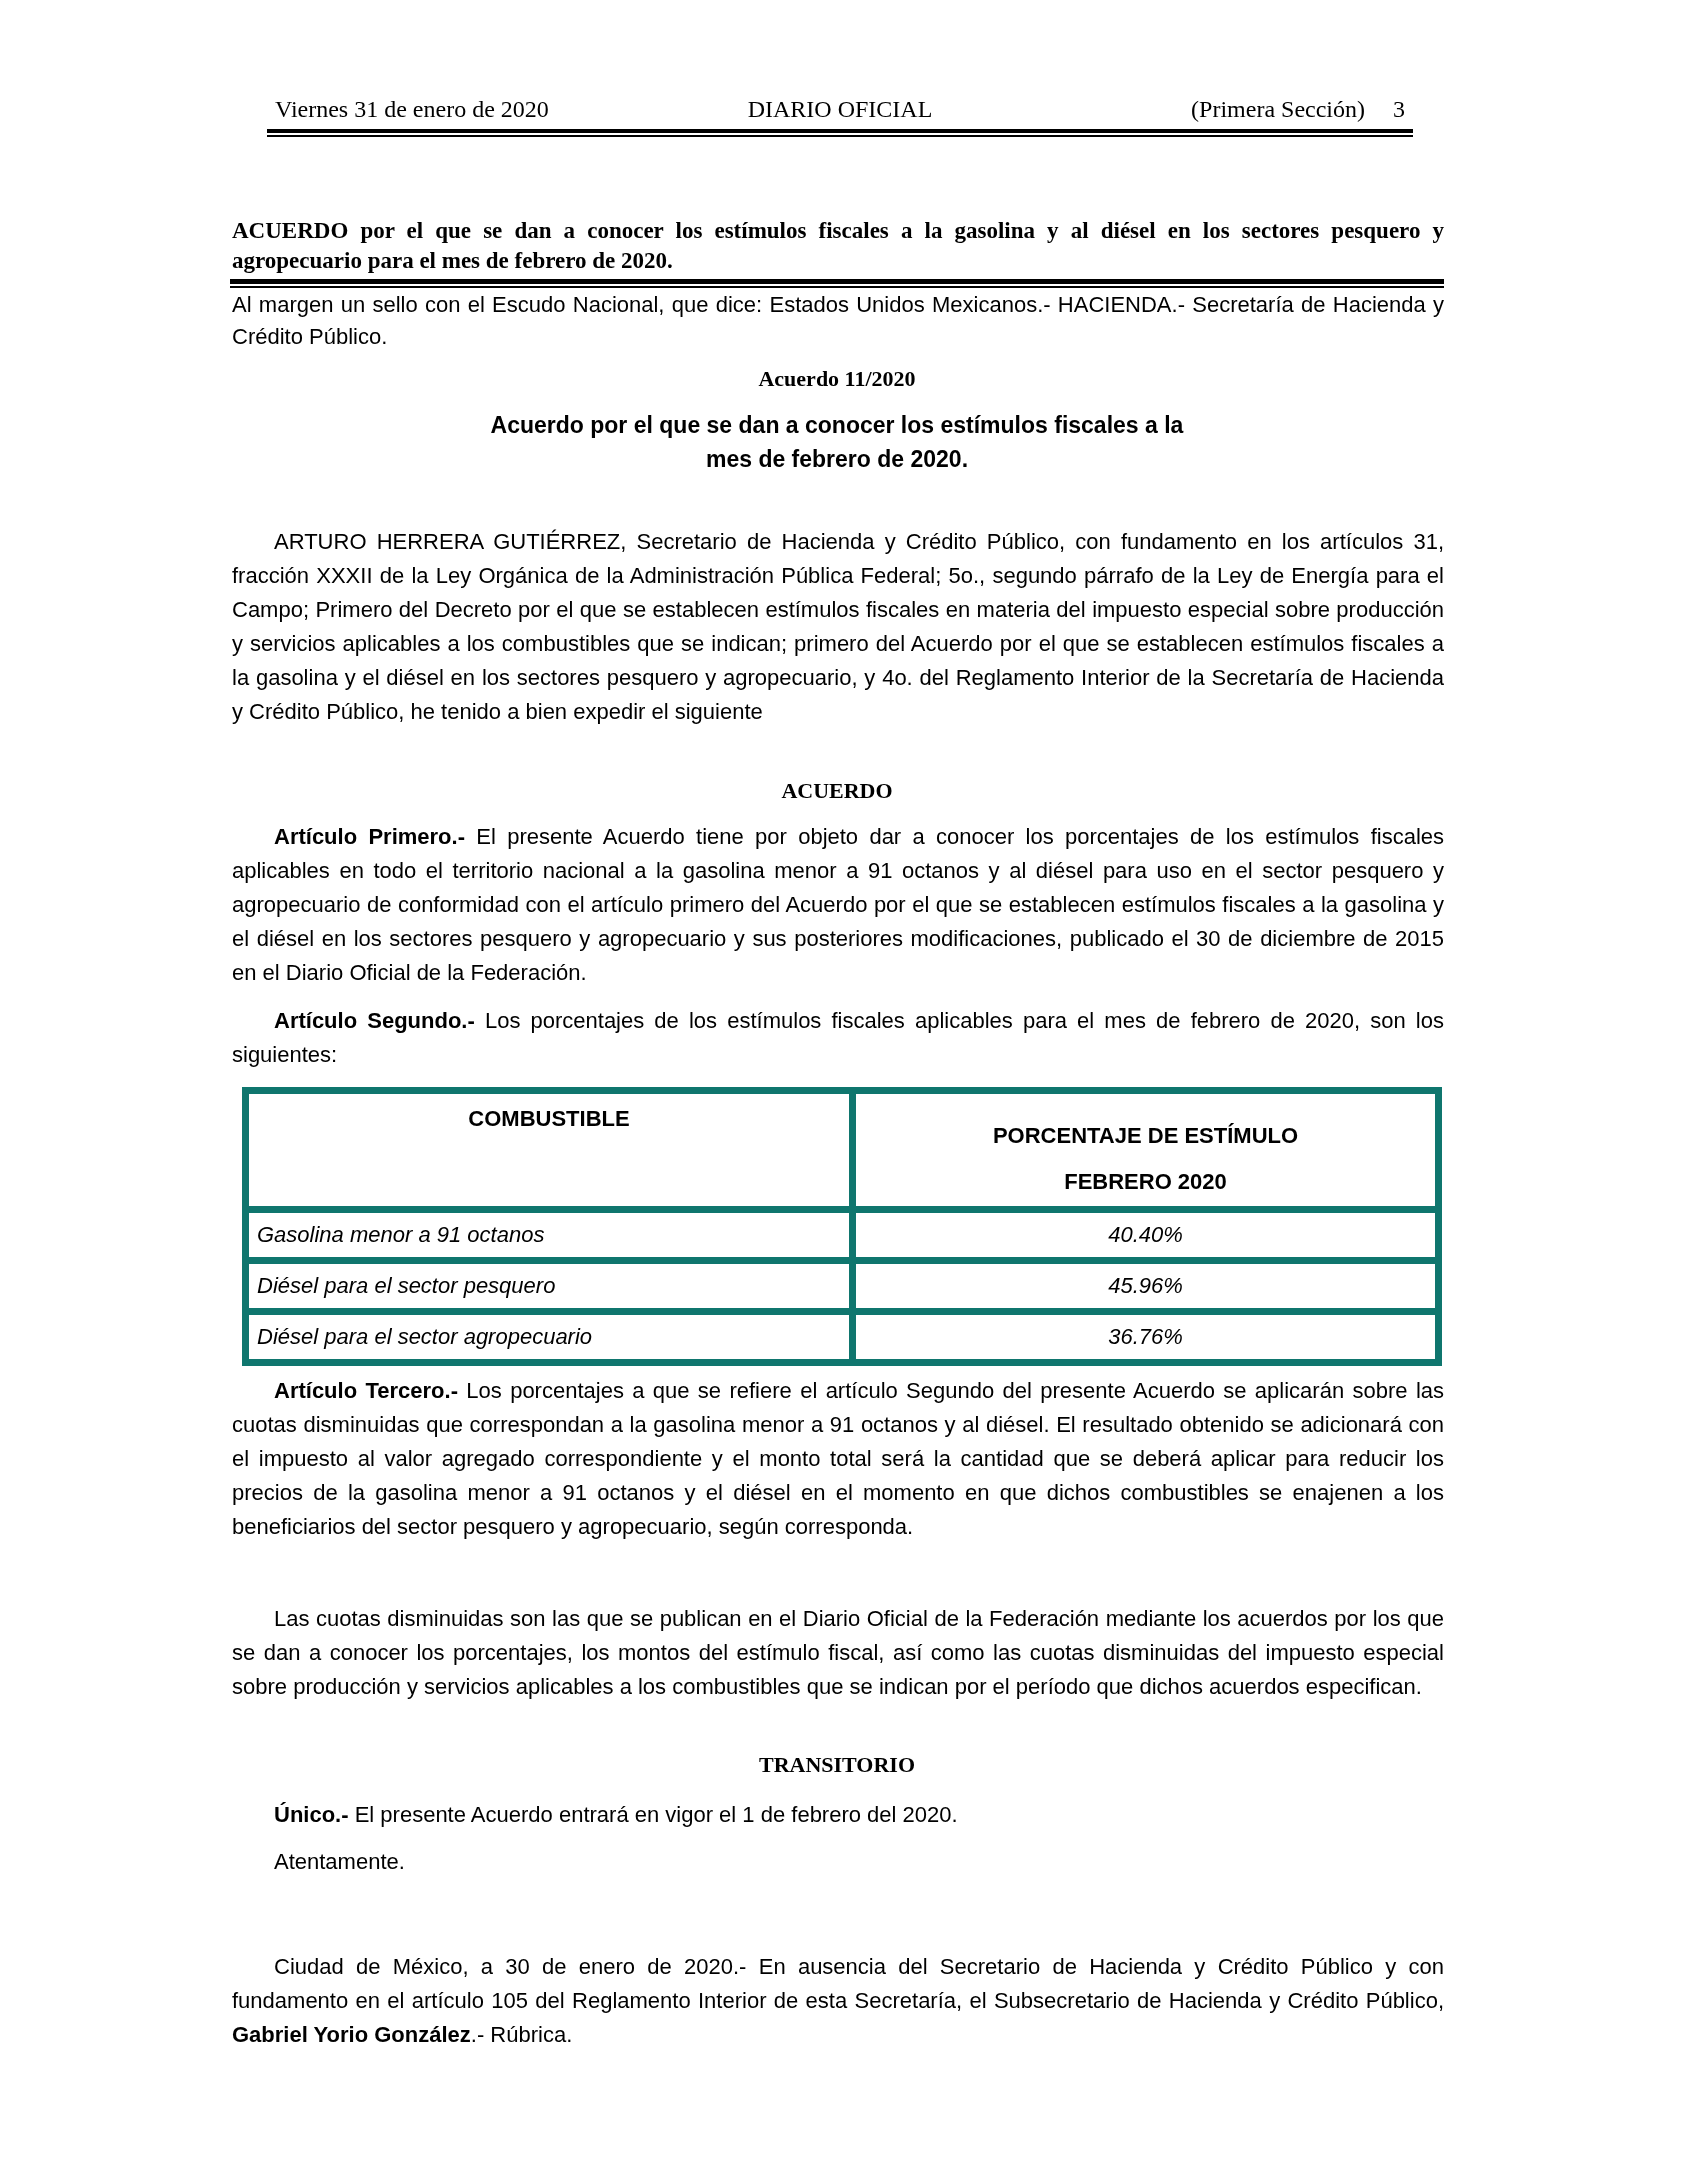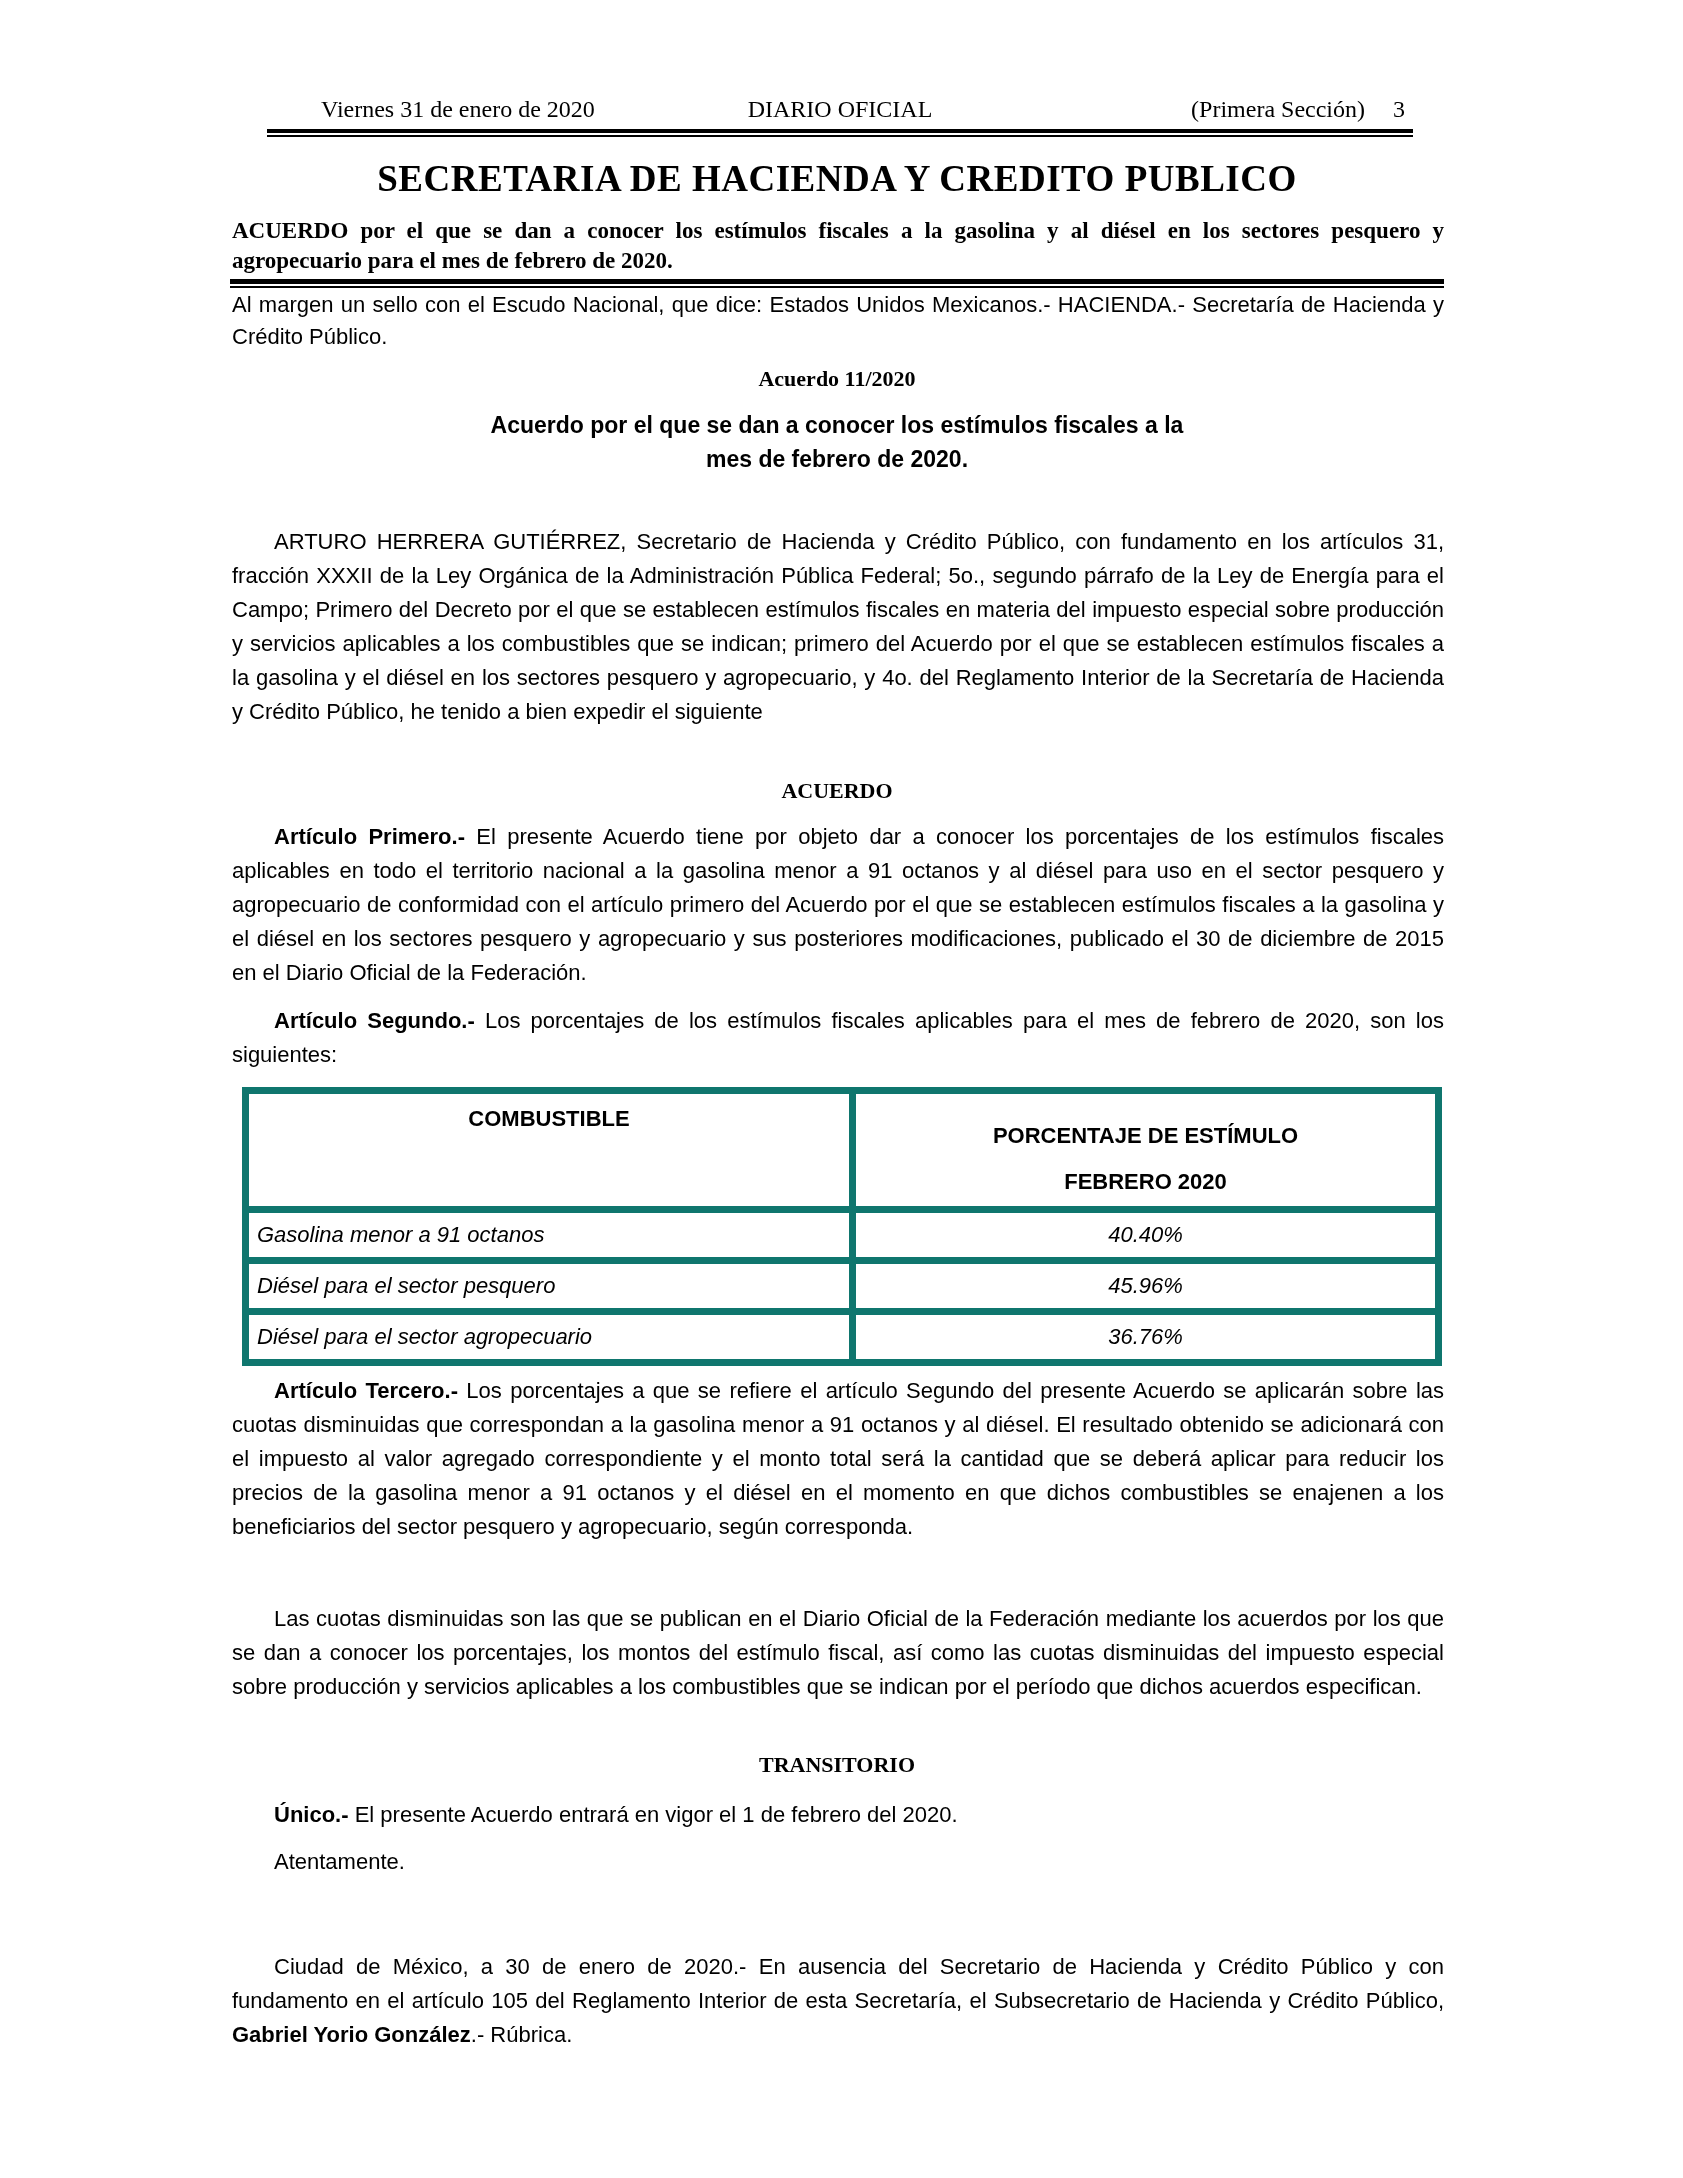--- a/index.html
+++ b/index.html
@@ -3,21 +3,21 @@
 <meta charset="utf-8">
 <style>
   html, body { margin: 0; padding: 0; background: #ffffff; }
   body { width: 1683px; height: 2178px; position: relative; color: #000; overflow: hidden; }
   .page { position: absolute; left: 0; top: 0; width: 1683px; height: 2178px; }
 
   .running-head {
     position: absolute; left: 267px; top: 93px; width: 1146px; height: 32px;
     font-family: "Liberation Serif", serif; font-size: 24px; line-height: 32px;
   }
-  .running-head .left { position: absolute; left: 8px; top: 0; margin-left: 46px; }
+  .running-head .left { position: absolute; left: 8px; top: 0; }
   .running-head .center { position: absolute; left: 0; width: 100%; text-align: center; top: 0; }
   .running-head .right { position: absolute; right: 8px; top: 0; }
   .running-head .right .pg { margin-left: 28px; }
   .rule-double {
     position: absolute; left: 267px; width: 1146px; height: 8px;
     border-top: 4px solid #000; border-bottom: 2px solid #000; box-sizing: border-box;
   }
   .rule-head { top: 129px; }
 
   .dept-title {
@@ -83,21 +83,20 @@
 
 <div class="page">
 
   <div class="running-head">
     <span class="left">Viernes 31 de enero de 2020</span>
     <span class="center">DIARIO OFICIAL</span>
     <span class="right"><span>(Primera Sección)</span><span class="pg">3</span></span>
   </div>
   <div class="rule-double rule-head"></div>
 
-  <div class="dept-title">SECRETARIA DE HACIENDA Y CREDITO PUBLICO</div>
 
   <div class="summary">ACUERDO por el que se dan a conocer los estímulos fiscales a la gasolina y al diésel en los sectores pesquero y agropecuario para el mes de febrero de 2020.</div>
   <div class="rule-summary"></div>
 
   <div class="body-text margin-note">Al margen un sello con el Escudo Nacional, que dice: Estados Unidos Mexicanos.- HACIENDA.- Secretaría de Hacienda y Crédito Público.</div>
 
   <div class="center-heading acuerdo-num">Acuerdo 11/2020</div>
 
   <div class="long-title">
     <div>Acuerdo por el que se dan a conocer los estímulos fiscales a la</div>

